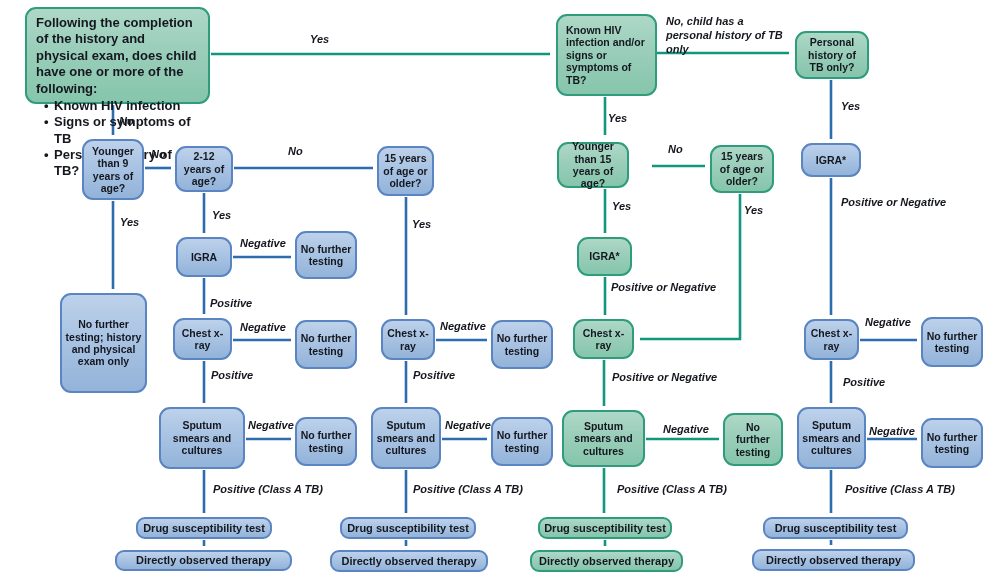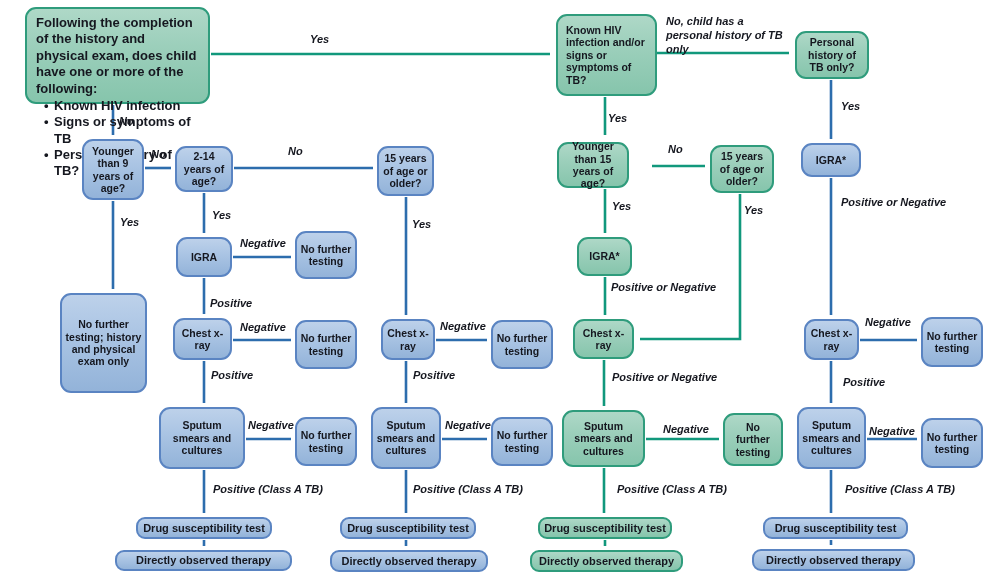--- a/index.html
+++ b/index.html
@@ -104,21 +104,21 @@
   <div class="node green" style="left:557px;top:142px;width:72px;height:46px">Younger than 15 years of age?</div>
   <div class="node green" style="left:710px;top:145px;width:64px;height:48px">15 years of age or older?</div>
   <div class="node green" style="left:577px;top:237px;width:55px;height:39px">IGRA*</div>
   <div class="node green" style="left:573px;top:319px;width:61px;height:40px">Chest x-ray</div>
   <div class="node green" style="left:562px;top:410px;width:83px;height:57px">Sputum smears and cultures</div>
   <div class="node green" style="left:723px;top:413px;width:60px;height:53px">No further testing</div>
   <div class="node green pill" style="left:538px;top:517px;width:134px;height:22px">Drug susceptibility test</div>
   <div class="node green pill" style="left:530px;top:550px;width:153px;height:22px">Directly observed therapy</div>
 
   <div class="node blue" style="left:82px;top:139px;width:62px;height:61px">Younger than 9 years of age?</div>
-  <div class="node blue" style="left:175px;top:146px;width:58px;height:46px">2-14 years of age?</div>
+  <div class="node blue" style="left:175px;top:146px;width:58px;height:46px">2-12 years of age?</div>
   <div class="node blue" style="left:377px;top:146px;width:57px;height:50px">15 years of age or older?</div>
   <div class="node blue" style="left:60px;top:293px;width:87px;height:100px">No further testing; history and physical exam only</div>
   <div class="node blue" style="left:176px;top:237px;width:56px;height:40px">IGRA</div>
   <div class="node blue" style="left:295px;top:231px;width:62px;height:48px">No further testing</div>
   <div class="node blue" style="left:173px;top:318px;width:59px;height:42px">Chest x-ray</div>
   <div class="node blue" style="left:295px;top:320px;width:62px;height:49px">No further testing</div>
   <div class="node blue" style="left:159px;top:407px;width:86px;height:62px">Sputum smears and cultures</div>
   <div class="node blue" style="left:295px;top:417px;width:62px;height:49px">No further testing</div>
   <div class="node blue pill" style="left:136px;top:517px;width:136px;height:22px">Drug susceptibility test</div>
   <div class="node blue pill" style="left:115px;top:550px;width:177px;height:21px">Directly observed therapy</div>

